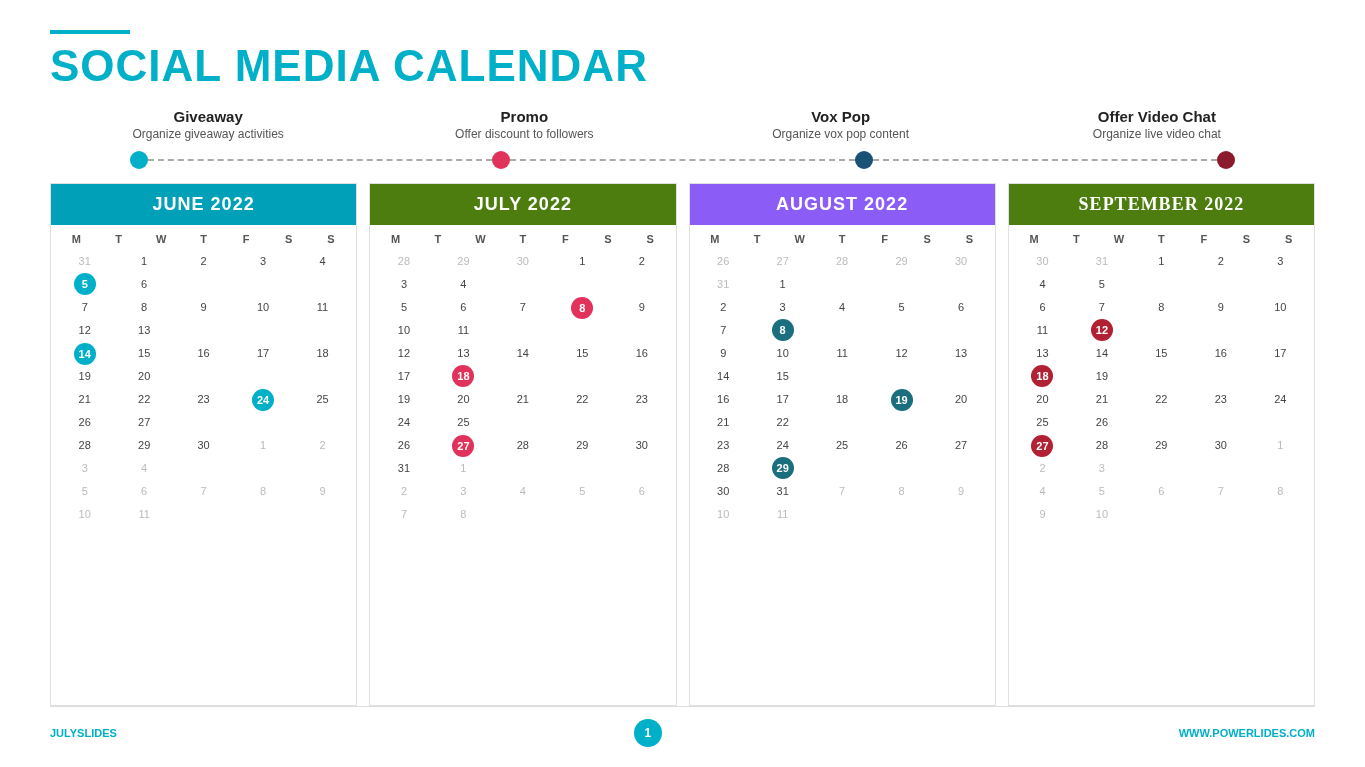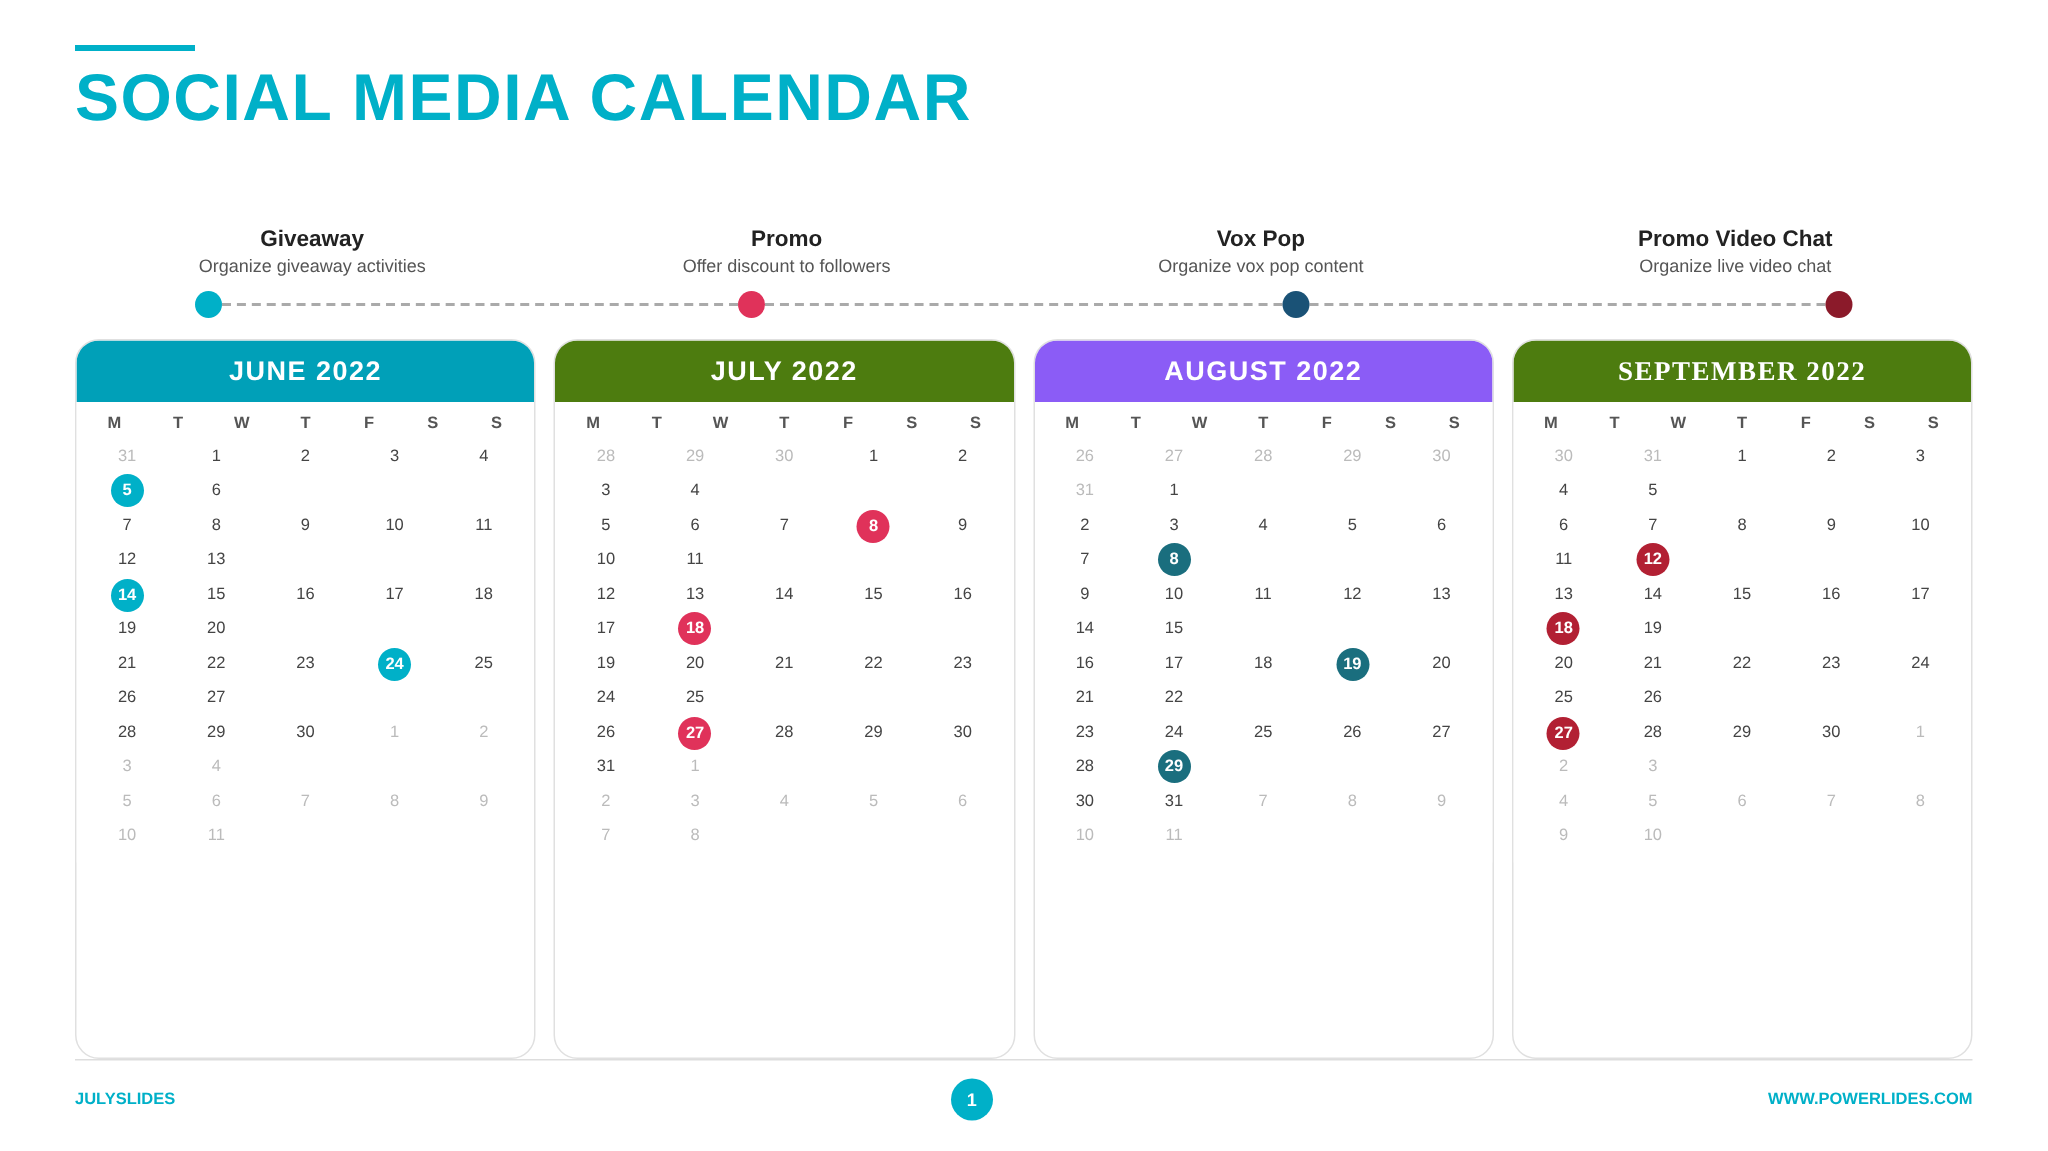--- a/index.html
+++ b/index.html
@@ -40,21 +40,20 @@
     }
     .header-title span {
       color: #00b0c8;
     }
 
     
     .categories {
       display: flex;
       justify-content: space-around;
       margin-bottom: 10px;
-      margin-top: 43px;
     }
     .category {
       text-align: center;
       flex: 1;
     }
     .category-title {
       font-weight: 700;
       font-size: 15px;
       color: #222;
       margin-bottom: 2px;
@@ -95,21 +94,21 @@
       display: flex;
       gap: 12px;
       flex: 1;
     }
 
     .calendar {
       flex: 1;
       display: flex;
       flex-direction: column;
       border: 1px solid #e0e0e0;
-      border-radius: 16px;
+      border-radius: 0;
       overflow: hidden;
     }
 
     .cal-header {
       padding: 10px 4px;
       text-align: center;
       font-size: 18px;
       font-weight: 700;
       color: #fff;
       letter-spacing: 1px;
@@ -248,21 +247,21 @@
     </div>
     <div class="category">
       <div class="category-title">Promo</div>
       <div class="category-sub">Offer discount to followers</div>
     </div>
     <div class="category">
       <div class="category-title">Vox Pop</div>
       <div class="category-sub">Organize vox pop content</div>
     </div>
     <div class="category">
-      <div class="category-title">Promo Video Chat</div>
+      <div class="category-title">Offer Video Chat</div>
       <div class="category-sub">Organize live video chat</div>
     </div>
   </div>
 
   <div class="timeline">
     <div class="timeline-dot blue"></div>
     <div class="timeline-line"></div>
     <div class="timeline-dot red"></div>
     <div class="timeline-line"></div>
     <div class="timeline-dot dark-blue"></div>

